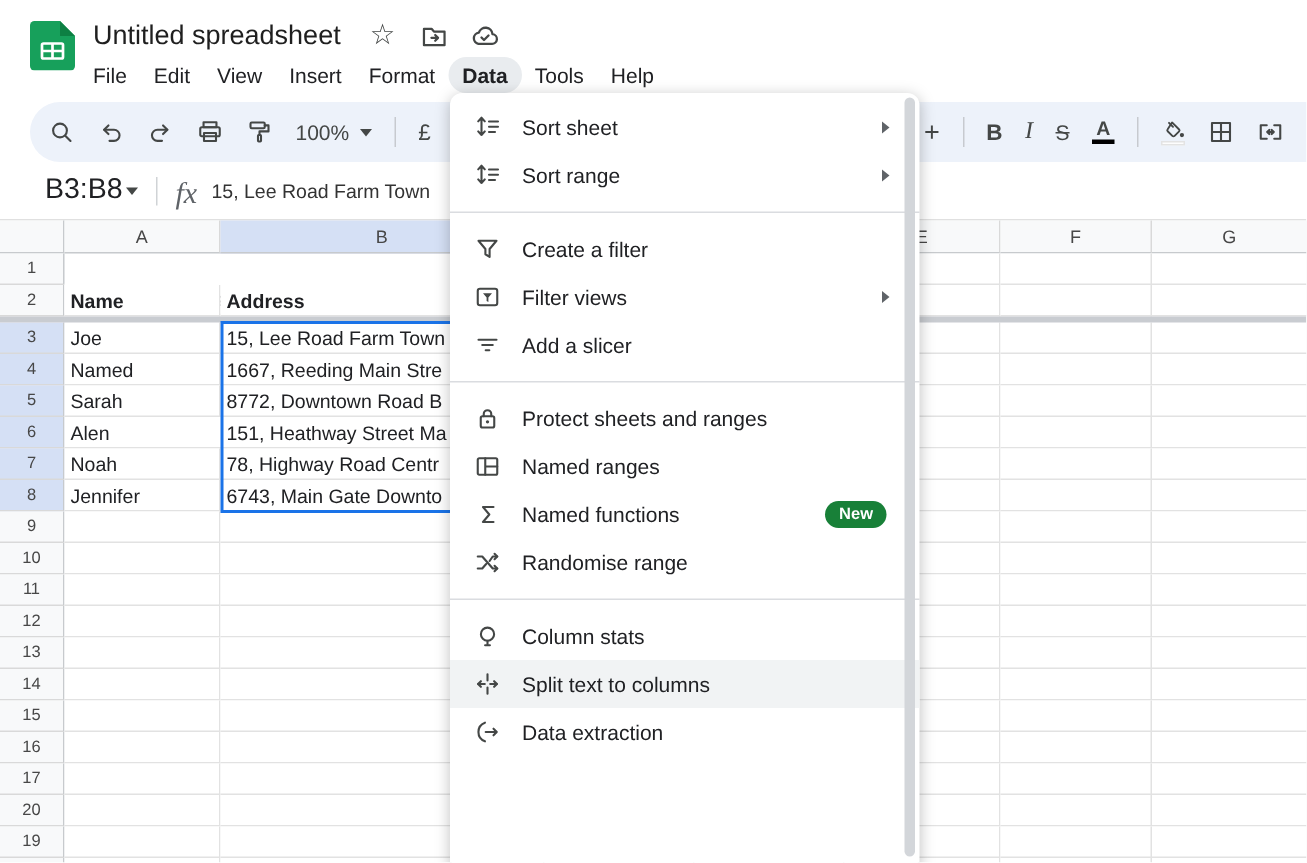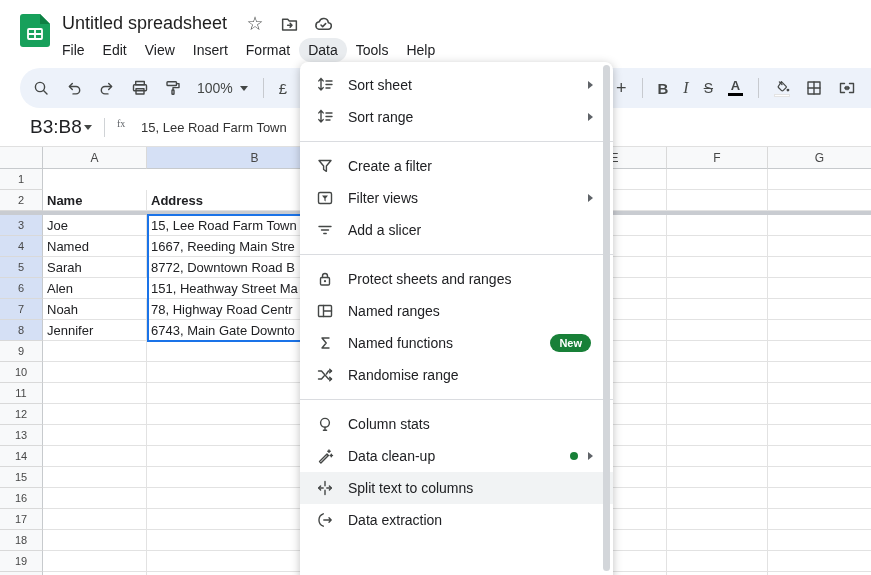--- a/index.html
+++ b/index.html
@@ -9,21 +9,21 @@
 
   
   .logo { position:absolute; left:20px; top:14px; width:30px; height:33px; }
   .doc-title { position:absolute; left:62px; top:13px; font-size:18px; color:#1f1f1f; }
   .title-icons { position:absolute; left:245px; top:14px; display:flex; gap:14px; align-items:center; color:#444746; }
   .title-icons .ticon { width:20px; height:20px; display:flex; align-items:center; justify-content:center; }
   .star-glyph { font-size:19px; line-height:20px; color:#444746; }
 
   .menubar { position:absolute; left:53px; top:38px; height:24px; display:flex; align-items:center; }
   .menu-item { font-size:14px; color:#202124; padding:2px 9px; border-radius:13px; height:24px; display:flex; align-items:center; cursor:default; }
-  .menu-item.active { background:#e9ecef; }
+  .menu-item.active { background:#e9ecef;font-weight:bold; }
 
   
   .toolbar-pill { position:absolute; left:20px; top:68px; width:880px; height:40px; background:#edf2fa; border-radius:22px; }
   .tb-group { position:absolute; top:68px; height:40px; display:flex; align-items:center; gap:15px; color:#444746; }
   .tb-left { left:32px; }
   .tb-right { left:616px; gap:15px; }
   .tb-icon { width:18px; height:18px; display:flex; align-items:center; justify-content:center; }
   .tb-divider { width:1px; height:20px; background:#c7cacf; }
   .tb-text { font-size:14px; color:#444746; }
   .zoom-ctl { display:flex; align-items:center; gap:7px; }
@@ -34,21 +34,21 @@
   .color-ctl { display:flex; flex-direction:column; align-items:center; gap:1px; }
   .color-ctl .a { font-size:13px; font-weight:bold; line-height:12px; }
   .bar-black { width:15px; height:3px; background:#000; }
   .bar-white { width:16px; height:3px; background:#fdfdfd; border:1px solid #e3e3e3; }
 
   
   .formula-bar { position:absolute; left:0; top:108px; width:871px; height:39px; background:#fff; border-bottom:1px solid #e0e0e0; }
   .name-box { position:absolute; left:30px; top:0; height:38px; display:flex; align-items:center; font-size:19px; color:#202124; }
   .nb-caret { position:absolute; left:84px; top:17px; }
   .fb-divider { position:absolute; left:104px; top:10px; width:1px; height:19px; background:#d0d3d6; }
-  .fx { position:absolute; left:117px; top:10px; font-family:"Liberation Serif", serif; font-size:10px; color:#5f6368; }
+  .fx { position:absolute; left:117px; top:10px; font-family:"Liberation Serif", serif; font-style:italic; font-size:20px; color:#5f6368; }
   .fb-value { position:absolute; left:141px; top:0; height:38px; display:flex; align-items:center; font-size:13px; color:#333; white-space:nowrap; }
 
   
   .grid { position:absolute; left:0; top:147px; width:871px; height:428px; }
   .corner { position:absolute; left:0; top:0; width:43px; height:22px; background:#f8f9fa; border-right:1px solid #c7cacd; border-bottom:1px solid #c7cacd; }
   .col-hdr { position:absolute; top:0; height:22px; background:#f8f9fa; border-right:1px solid #d9d9d9; border-bottom:1px solid #c7cacd; display:flex; align-items:center; justify-content:center; font-size:12px; color:#474747; }
   .col-hdr.sel { background:#d5e0f5; }
   .row-hdr { position:absolute; left:0; width:43px; height:21px; background:#f8f9fa; border-right:1px solid #c7cacd; border-bottom:1px solid #d9d9d9; display:flex; align-items:center; justify-content:center; font-size:11px; color:#474747; }
   .row-hdr.sel { background:#d5e0f5; }
   .cell { position:absolute; height:21px; background:#fff; border-right:1px solid #e2e2e2; border-bottom:1px solid #e2e2e2; font-size:13px; color:#202124; display:flex; align-items:center; padding:0 4px; white-space:nowrap; overflow:hidden; }
@@ -217,21 +217,21 @@
       <div class="row-hdr sel" style="top: 173px;">8</div>
       <div class="row-hdr" style="top: 194px;">9</div>
       <div class="row-hdr" style="top: 215px;">10</div>
       <div class="row-hdr" style="top: 236px;">11</div>
       <div class="row-hdr" style="top: 257px;">12</div>
       <div class="row-hdr" style="top: 278px;">13</div>
       <div class="row-hdr" style="top: 299px;">14</div>
       <div class="row-hdr" style="top: 320px;">15</div>
       <div class="row-hdr" style="top: 341px;">16</div>
       <div class="row-hdr" style="top: 362px;">17</div>
-      <div class="row-hdr" style="top: 383px;">18</div>
+      <div class="row-hdr" style="top: 383px;">20</div>
       <div class="row-hdr" style="top: 404px;">19</div>
       <div class="row-hdr" style="top: 425px;"></div>
       <div class="cell overflow" style="left: 43px; top: 22px; width: 320px; margin-top: 20px;">Students of Class 9</div>
       <div class="cell" style="left: 363px; top: 22px; width: 100px;"></div>
       <div class="cell" style="left: 463px; top: 22px; width: 100px;"></div>
       <div class="cell" style="left: 563px; top: 22px; width: 104px;"></div>
       <div class="cell" style="left: 667px; top: 22px; width: 101px;"></div>
       <div class="cell" style="left: 768px; top: 22px; width: 104px;"></div>
       <div class="cell bold" style="left: 43px; top: 43px; width: 104px;">Name</div>
       <div class="cell bold" style="left: 147px; top: 43px; width: 216px;">Address</div>
@@ -460,31 +460,20 @@
       <div class="dd-divider"></div>
       <div class="dd-item">
         <span class="dd-icon">
           <svg width="18" height="18" viewBox="0 0 18 18">
             <circle class="st" cx="9" cy="7.8" r="4.4"></circle>
             <path class="st" d="M9 12.2v2.2M7.4 15.2h3.2"></path>
           </svg>
         </span>
         <span class="dd-label">Column stats</span>
       </div>
-      <div class="dd-item">
-        <span class="dd-icon">
-          <svg width="18" height="18" viewBox="0 0 18 18">
-            <path class="st" d="M3.5 14.5 11 7l1.4 1.4-7.5 7.5z"></path>
-            <path class="st" d="M13 3v2.4M11.8 4.2h2.4M15.3 7.3v2.4M14.1 8.5h2.4"></path>
-          </svg>
-        </span>
-        <span class="dd-label">Data clean-up</span>
-        <span class="dd-dot"></span>
-        <span class="dd-arrow"></span>
-      </div>
       <div class="dd-item hl">
         <span class="dd-icon">
           <svg width="18" height="18" viewBox="0 0 18 18">
             <path class="st" d="M9 2.5v4.2M9 11.3v4.2M7.2 9H2.8M15.2 9h-4.4"></path>
             <path class="st" d="M4.6 7.1 2.7 9l1.9 1.9M13.4 7.1 15.3 9l-1.9 1.9"></path>
           </svg>
         </span>
         <span class="dd-label">Split text to columns</span>
       </div>
       <div class="dd-item">

